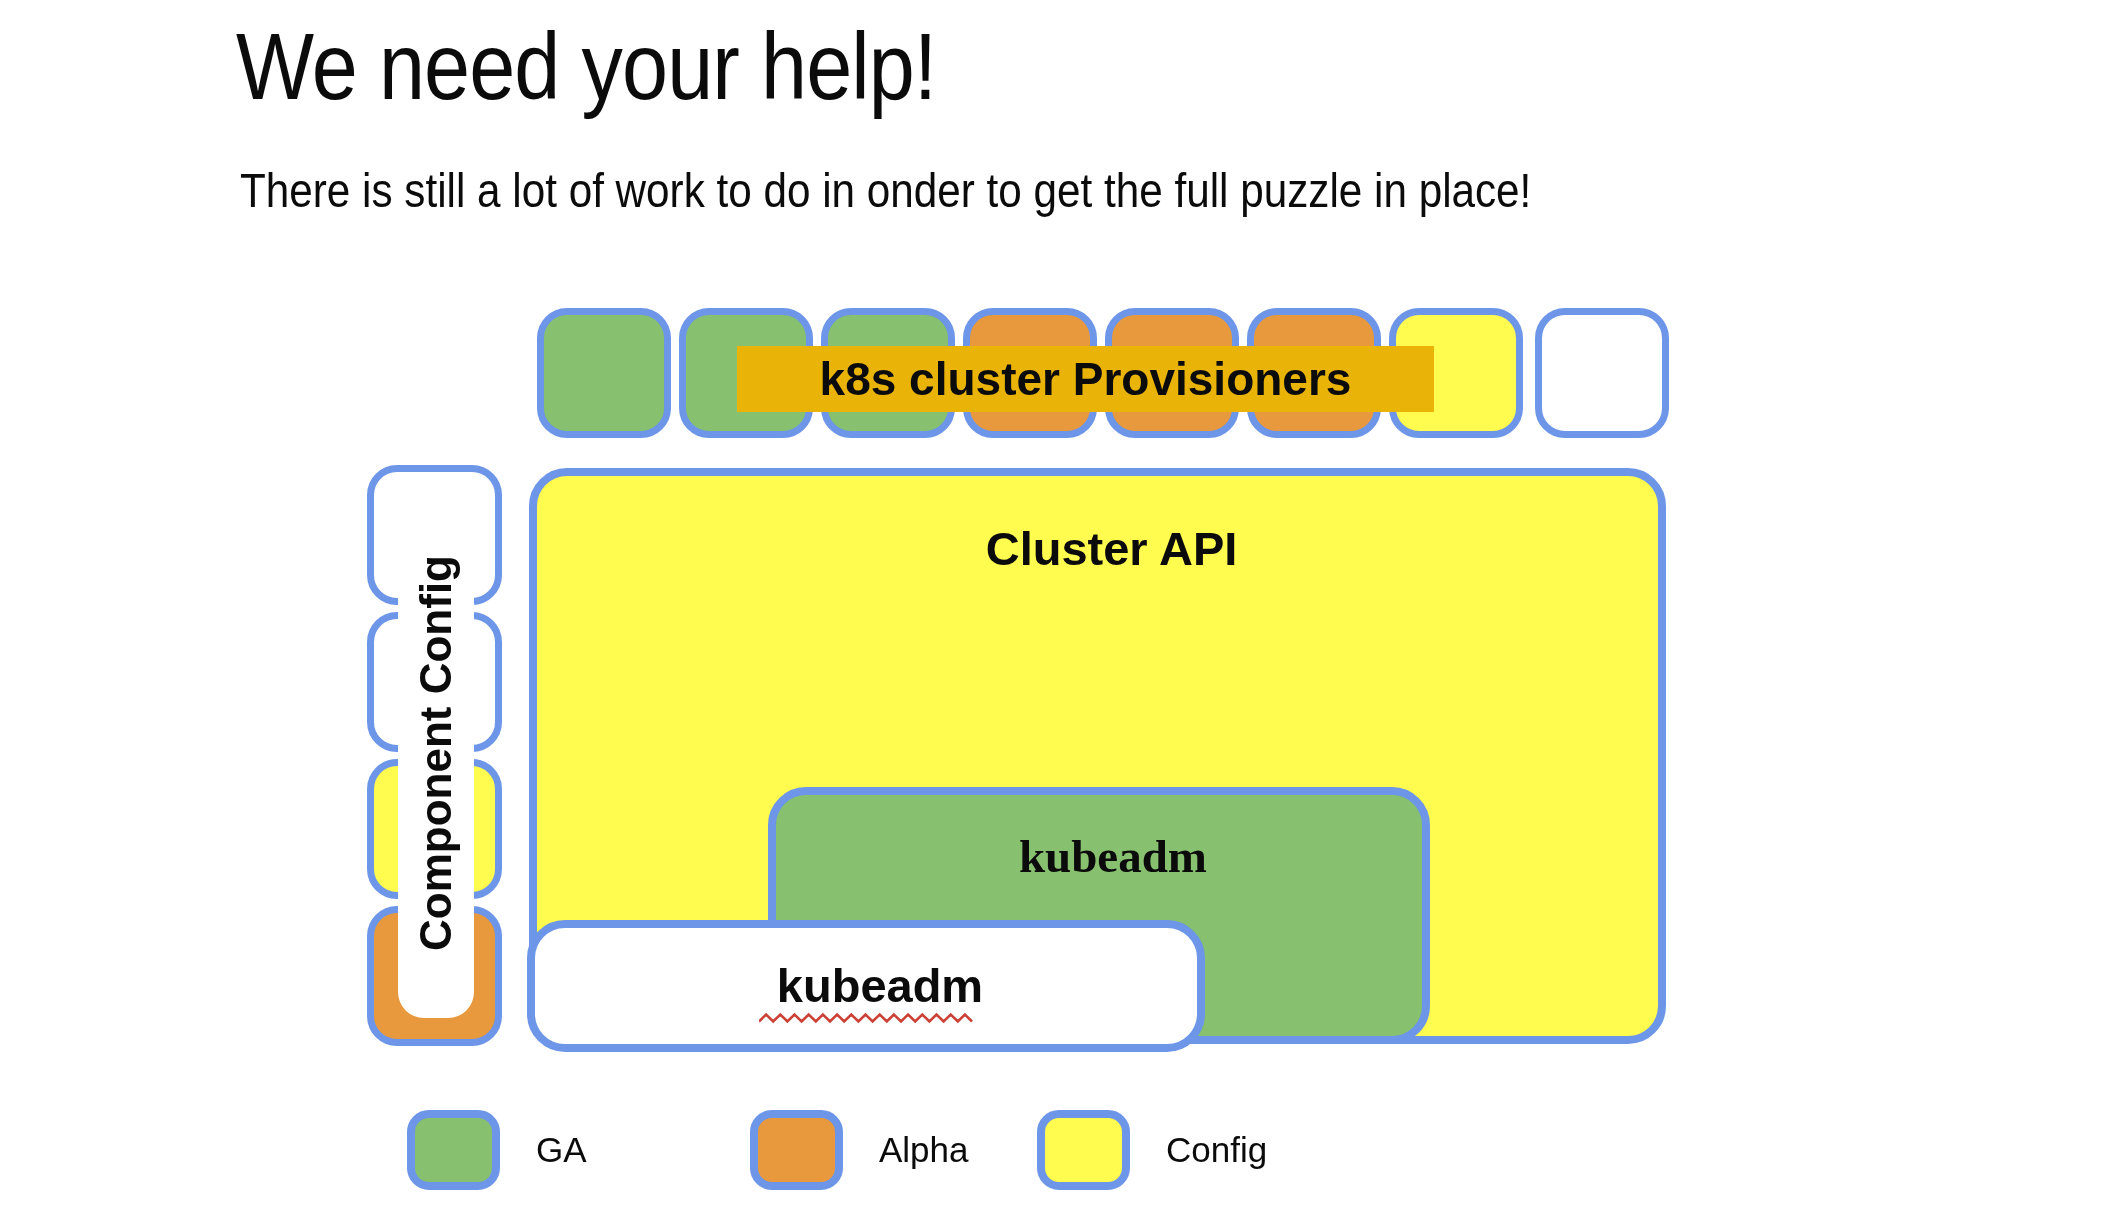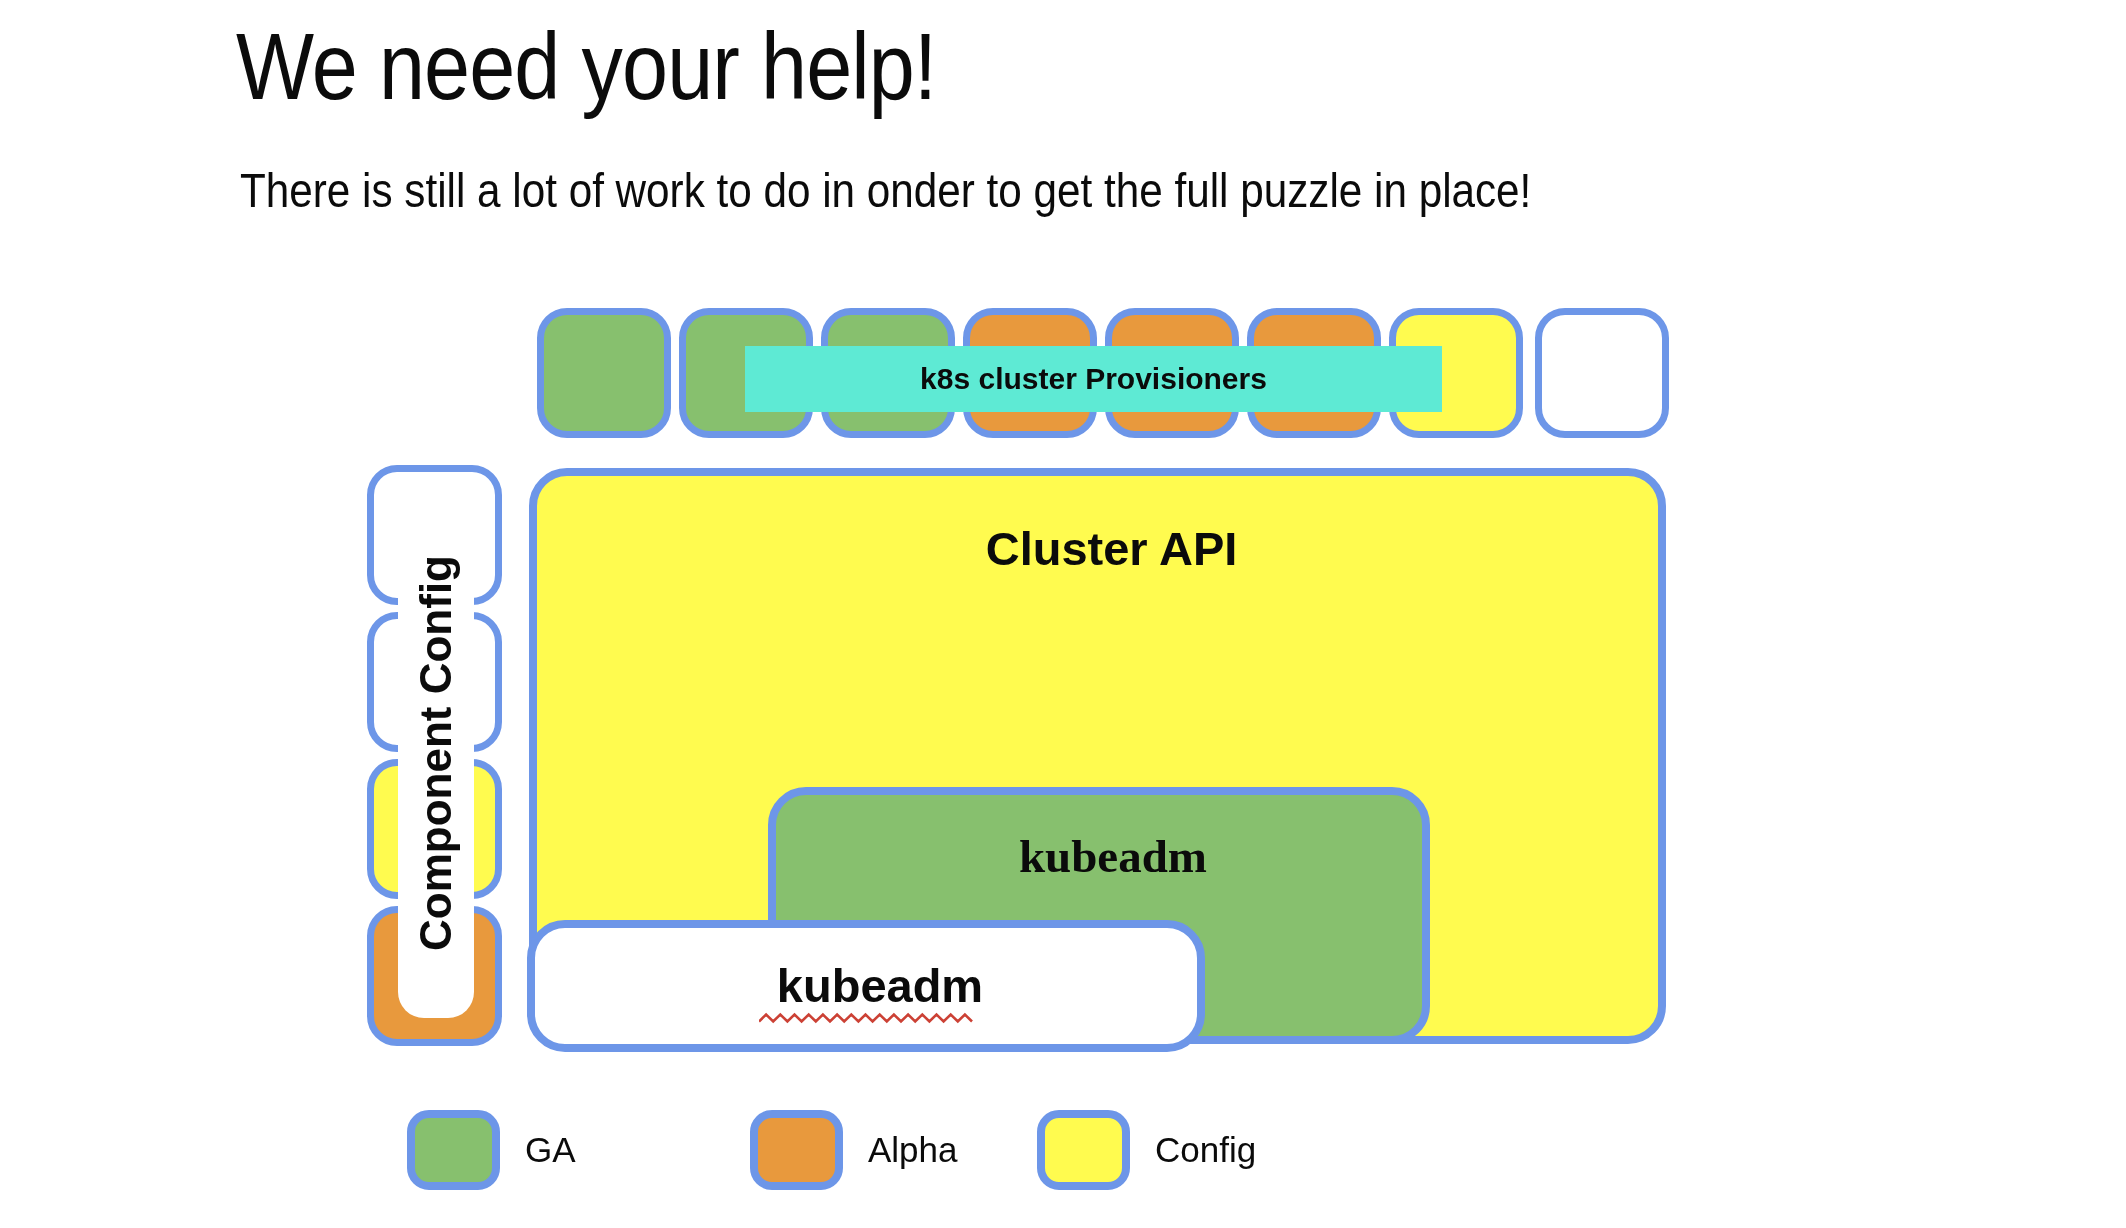--- a/index.html
+++ b/index.html
@@ -23,22 +23,22 @@
   }
 
   
   .prov-row{position:absolute; left:537px; top:308px; display:flex; gap:8px; z-index:1;}
   .prov-row .sq{
     width:134px; height:130px; border:7px solid var(--blue); border-radius:30px;
   }
   .prov-row .sq:last-child{margin-left:4px;}
   .prov-label{
     position:absolute; left:737px; top:346px; width:697px; height:66px;
-    background:#5eead4; z-index:2; display:flex; align-items:center; justify-content:center;
-    font-size:30px; font-weight:700; white-space:nowrap;margin-left:8px;
+    background:#eab308; z-index:2; display:flex; align-items:center; justify-content:center;
+    font-size:46px; font-weight:700; white-space:nowrap;
   }
 
   
   .cc-col{position:absolute; left:367px; top:465px; display:flex; flex-direction:column; gap:7px; z-index:1;}
   .cc-col .sq{width:135px; height:140px; border:7px solid var(--blue); border-radius:30px;}
   .cc-bar{
     position:absolute; left:398px; top:487px; width:76px; height:531px;
     background:#ffffff; border-radius:26px; z-index:2;
     display:flex; align-items:center; justify-content:center;
   }
@@ -58,21 +58,21 @@
   .box-kubeadm       {left:768px;  top:787px; width:662px;  height:257px; background:var(--ga);       z-index:3;font-family:Liberation Serif, serif;}
   .box-etcdadm       {left:527px;  top:920px; width:678px;  height:132px; background:var(--prealpha); z-index:4;}
   .box-cluster-api    .box-label{top:45px;}
   .box-cluster-addons .box-label{top:52px;}
   .box-kubeadm        .box-label{top:34px;}
   .box-etcdadm        .box-label{top:30px;}
   .squiggle{position:absolute; left:224px; top:84px; width:214px; height:12px;}
 
   
   .legend{position:absolute; left:0; top:1110px; width:2126px; height:82px; z-index:1;}
-  .legend-item{position:absolute; top:0; display:flex; align-items:center; gap:25px;}
+  .legend-item{position:absolute; top:0; display:flex; align-items:center; gap:36px;}
   .legend-swatch{width:93px; height:80px; border:8px solid var(--blue); border-radius:22px; flex:0 0 auto;}
   .legend-label{font-size:35px; font-weight:400; white-space:nowrap;}
 </style>
 </head>
 <body>
 
 <div class="stage">
 
   <h1 class="title">We need your help!</h1>
   <p class="subtitle">There is still a lot of work to do in onder to get the full puzzle in place!</p>

